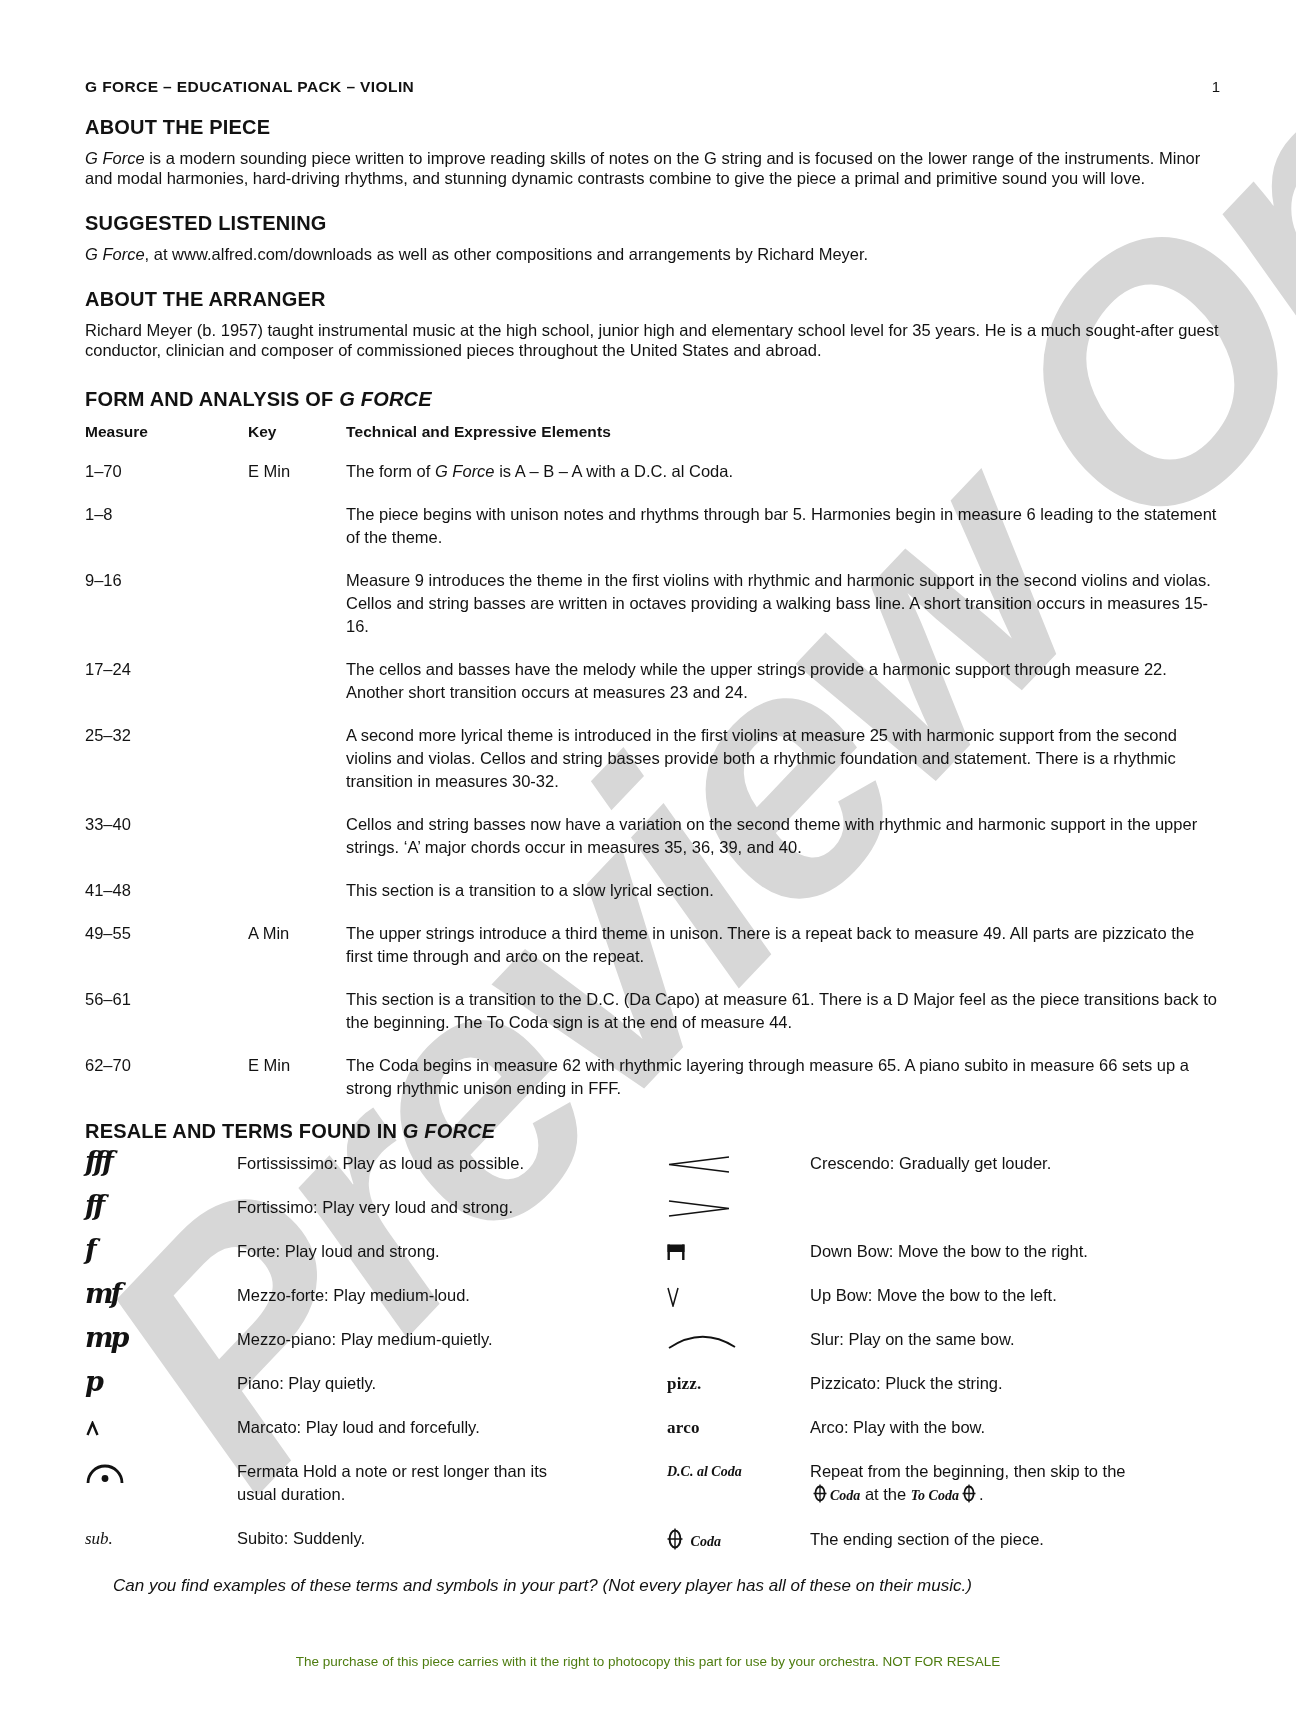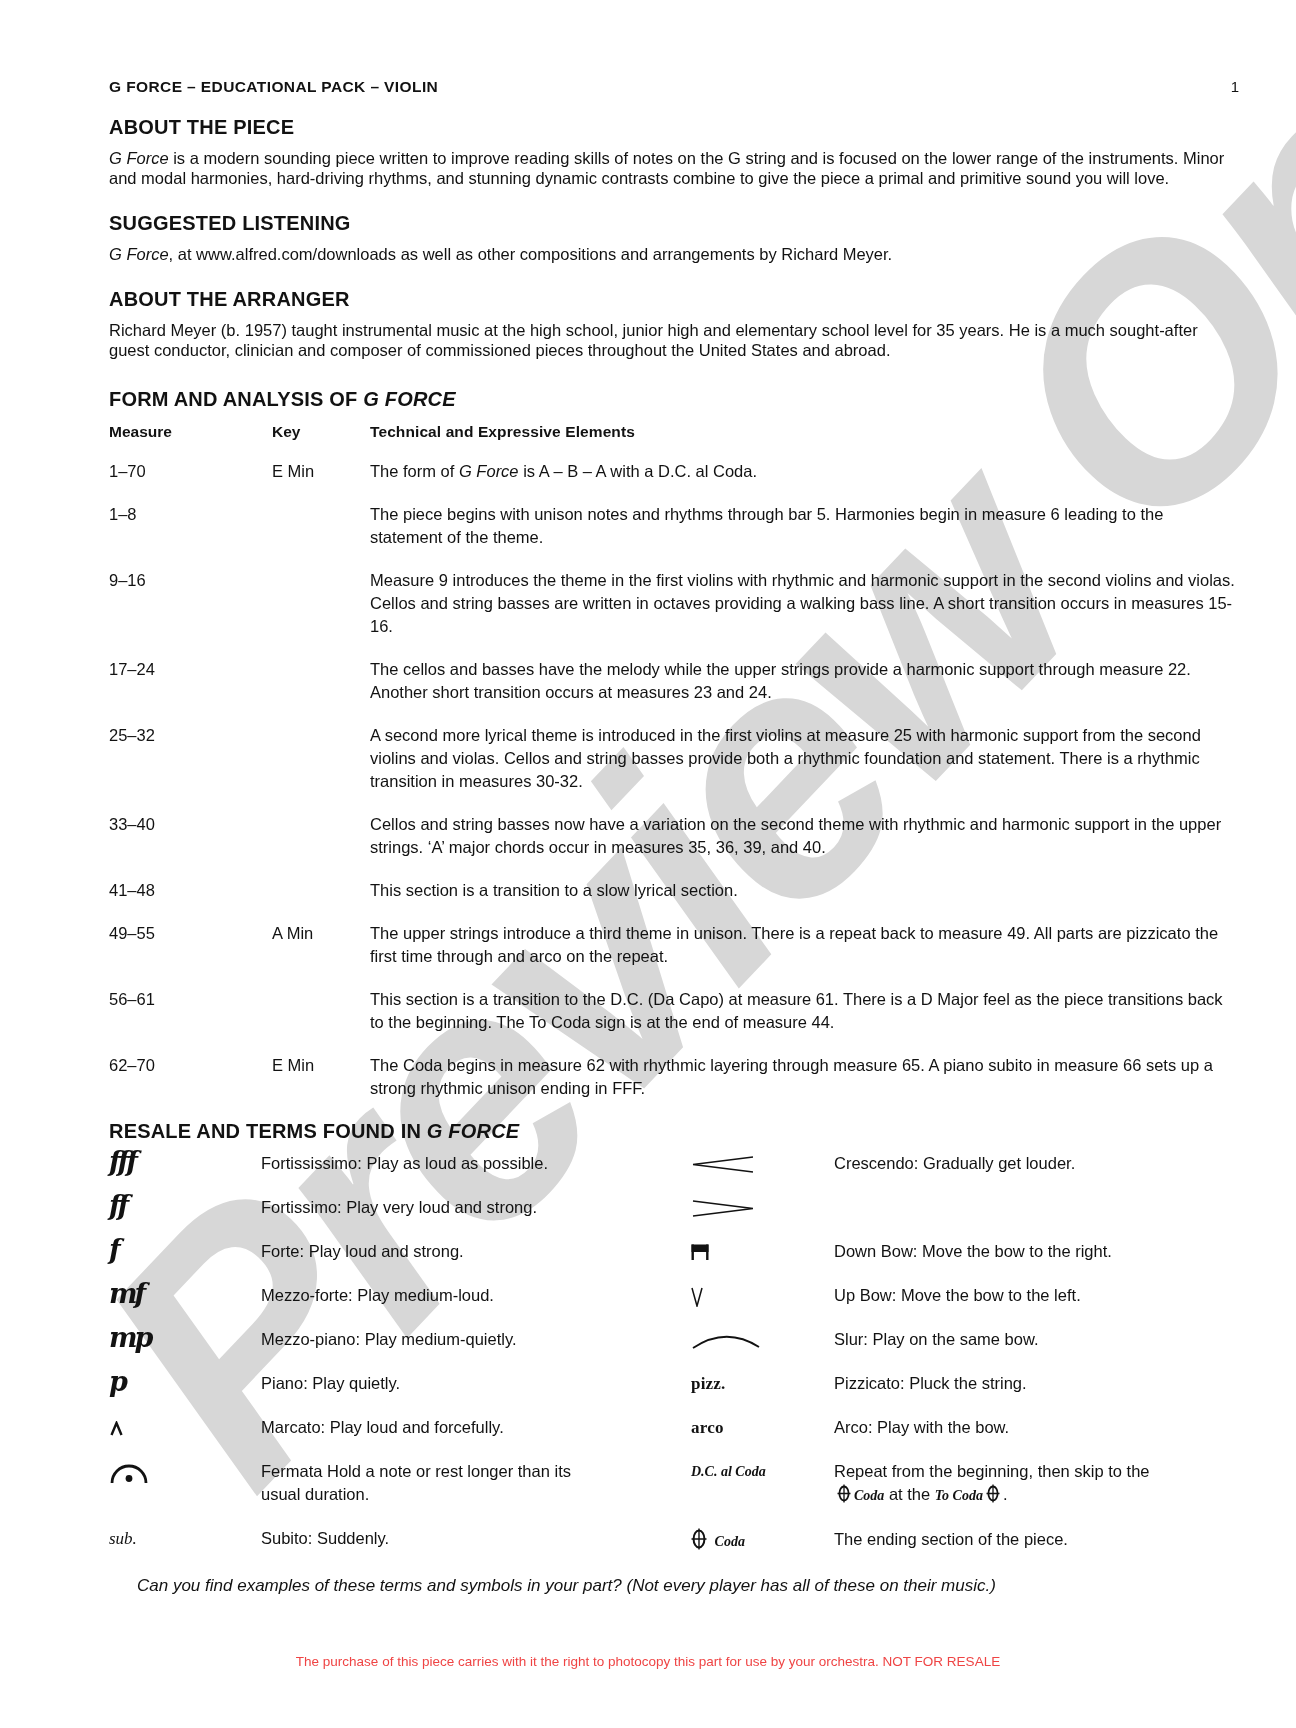--- a/index.html
+++ b/index.html
@@ -11,21 +11,21 @@
   }
   .watermark {
     position:absolute; left:-430px; top:492px; width:2600px; height:400px;
     transform:rotate(-46.5deg);
     font-family:"Liberation Sans", sans-serif;
     font-weight:bold; font-style:italic;
     font-size:345px; line-height:1.1; letter-spacing:-12px;
     color:#d7d7d7; white-space:nowrap; text-align:center;
     z-index:0; user-select:none;
   }
-  .content { position:relative; z-index:1; padding:78px 57px 0 85px;margin-left:24px; }
+  .content { position:relative; z-index:1; padding:78px 76px 0 85px; }
 
   .doc-header { display:flex; justify-content:space-between; align-items:baseline; margin-bottom:20px; }
   .doc-header .dtitle { font-weight:bold; font-size:15.5px; letter-spacing:.4px; }
   .doc-header .pageno { font-size:15px; }
 
   h2 { font-size:20px; letter-spacing:.2px; margin:0 0 9px 0; font-weight:bold; }
   h2 i { font-style:italic; }
   .sec { margin-bottom:24px; }
   .sec p { font-size:16.5px; line-height:20px; }
   .sec p i { font-style:italic; }
@@ -51,21 +51,21 @@
          font-size:27px; line-height:20px; letter-spacing:-3px; display:inline-block; }
   .subito  { font-family:"Liberation Serif", serif; font-style:italic; font-size:17px; }
   .bserif  { font-family:"Liberation Serif", serif; font-weight:bold; font-size:17px; letter-spacing:.2px; }
   .biserif { font-family:"Liberation Serif", serif; font-weight:bold; font-style:italic; font-size:14px; }
   .icn { display:inline-block; vertical-align:middle; }
   .icn-inline { vertical-align:-3px; margin:0 3px; }
 
   .question { font-style:italic; font-size:17px; margin:2px 0 0 28px; }
 
   .footer { position:absolute; left:0; right:0; top:1654px; text-align:center;
-            font-size:13.5px; z-index:1; color:#ef4444; }
+            font-size:13.5px; z-index:1; color:#4d7c0f; }
 </style>
 </head>
 <body>
 
 <div class="page">
   <div class="watermark">Preview Only</div>
 
   <div class="content">
 
     <div class="doc-header">

